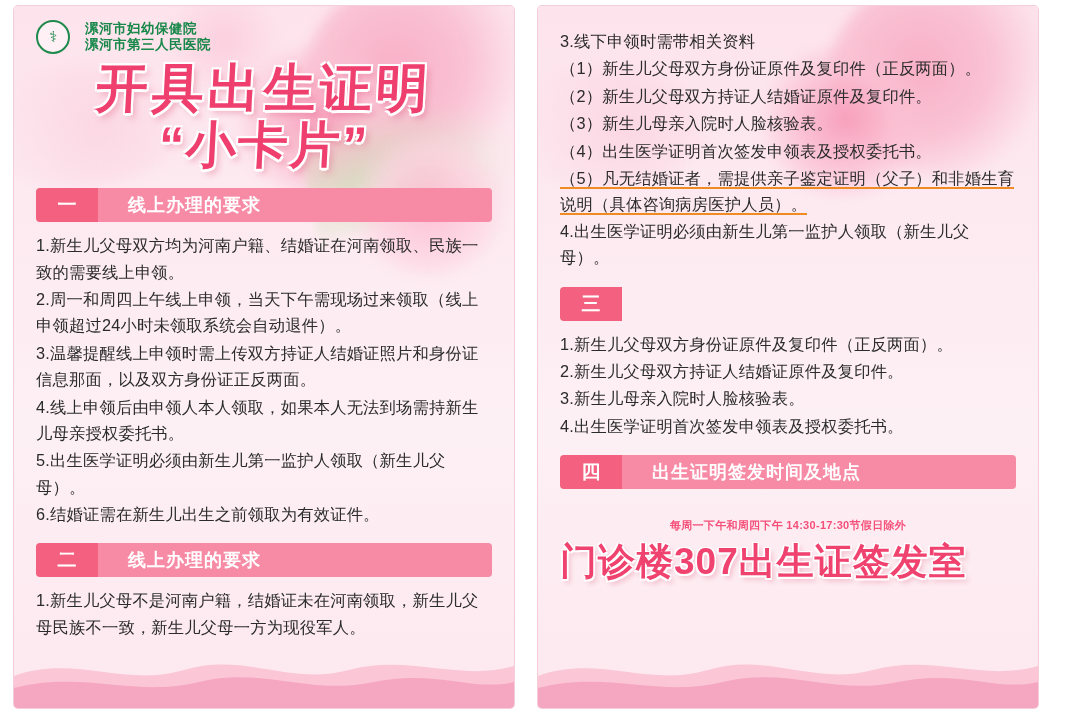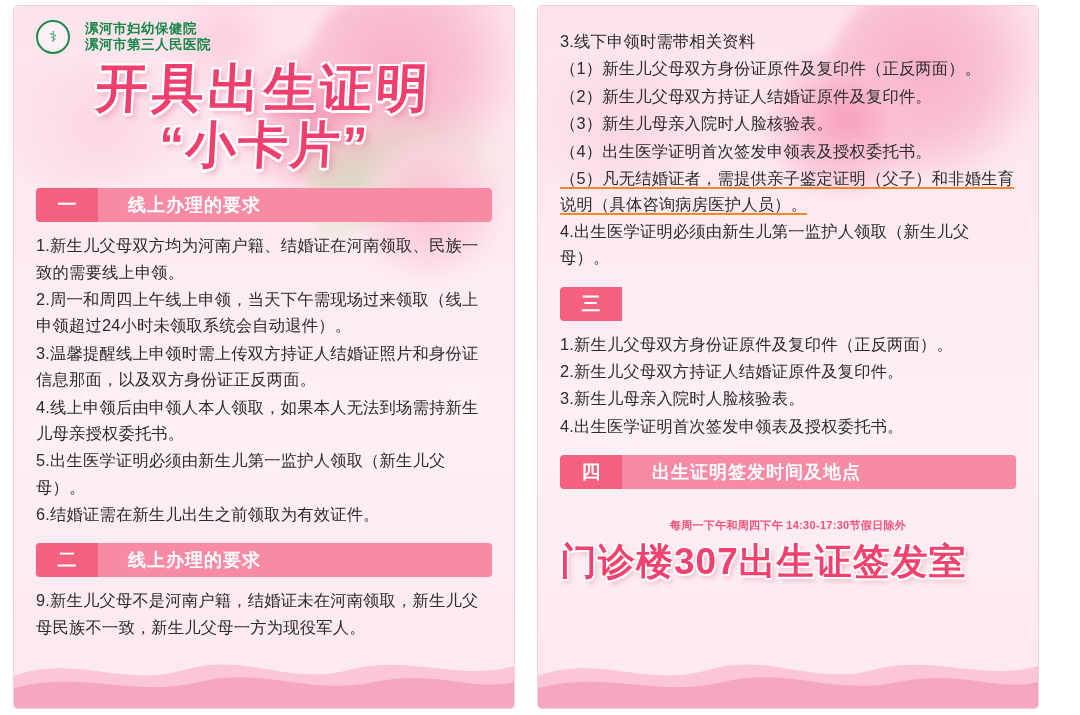--- a/index.html
+++ b/index.html
@@ -219,21 +219,21 @@
         <p>4.线上申领后由申领人本人领取，如果本人无法到场需持新生儿母亲授权委托书。</p>
         <p>5.出生医学证明必须由新生儿第一监护人领取（新生儿父母）。</p>
         <p>6.结婚证需在新生儿出生之前领取为有效证件。</p>
       </div>
 
       <div class="sec">
         <div class="num">二</div>
         <div class="txt">线上办理的要求</div>
       </div>
       <div class="body-text">
-        <p>9.新生儿父母不是河南户籍，结婚证未在河南领取，新生儿父母民族不一致，新生儿父母一方为现役军人。</p>
+        <p>1.新生儿父母不是河南户籍，结婚证未在河南领取，新生儿父母民族不一致，新生儿父母一方为现役军人。</p>
       </div>
     </div>
   </div>
 
   <div class="card right">
     <div class="blob b5"></div>
     <div class="blob b1"></div>
     <div class="blob b2"></div>
 
     <div class="waves">

